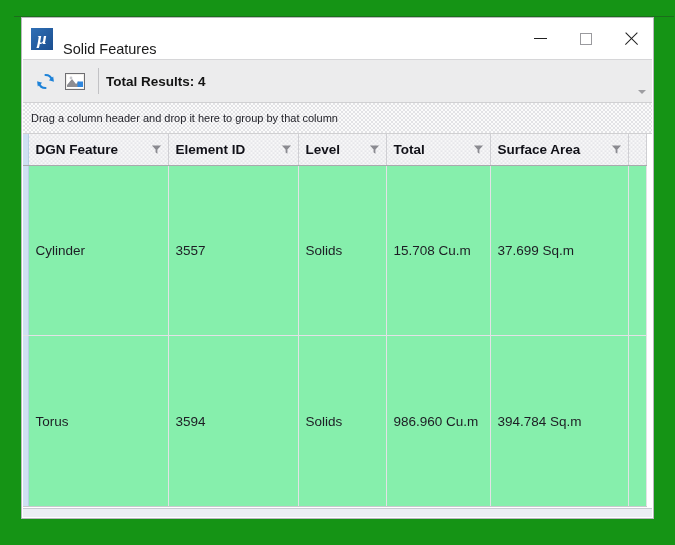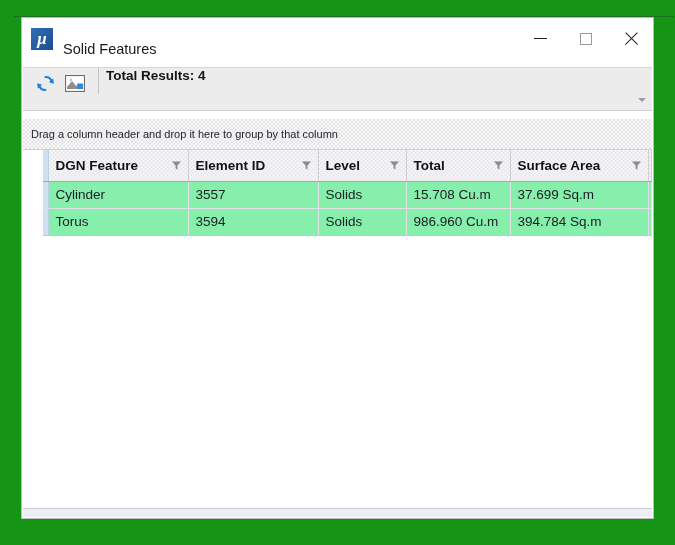--- a/index.html
+++ b/index.html
@@ -122,23 +122,23 @@
   .glyph-close::after  { transform: rotate(-45deg); }
 
   
   .toolbar {
     flex: 0 0 42px;
     height: 42px;
     background: #ececed;
     border-top: 1px solid #d6d6d8;
     border-bottom: 1px solid #d0d0d2;
     display: flex;
-    align-items: flex-start;
+    align-items: center;
     position: relative;
-    margin: 8px 1px;
+    margin: 0 1px;
   }
   .tb-btn {
     width: 30px;
     height: 30px;
     display: flex;
     align-items: center;
     justify-content: center;
     background: transparent;
     border: none;
     cursor: default;
@@ -195,22 +195,20 @@
     padding-left: 8px;
   }
 
   
   .grid-wrap {
     flex: 1 1 auto;
     margin: 0 1px 1px 1px;
     background: #ffffff;
     overflow: hidden;
     display: flex;
-    flex-direction: column;
-    padding-left: 20px;
   }
   table.grid {
     border-collapse: collapse;
     width: 100%;
     table-layout: fixed;
   }
   table.grid thead th {
     height: 31px;
     background-color: #f7f7f8;
     background-image:

